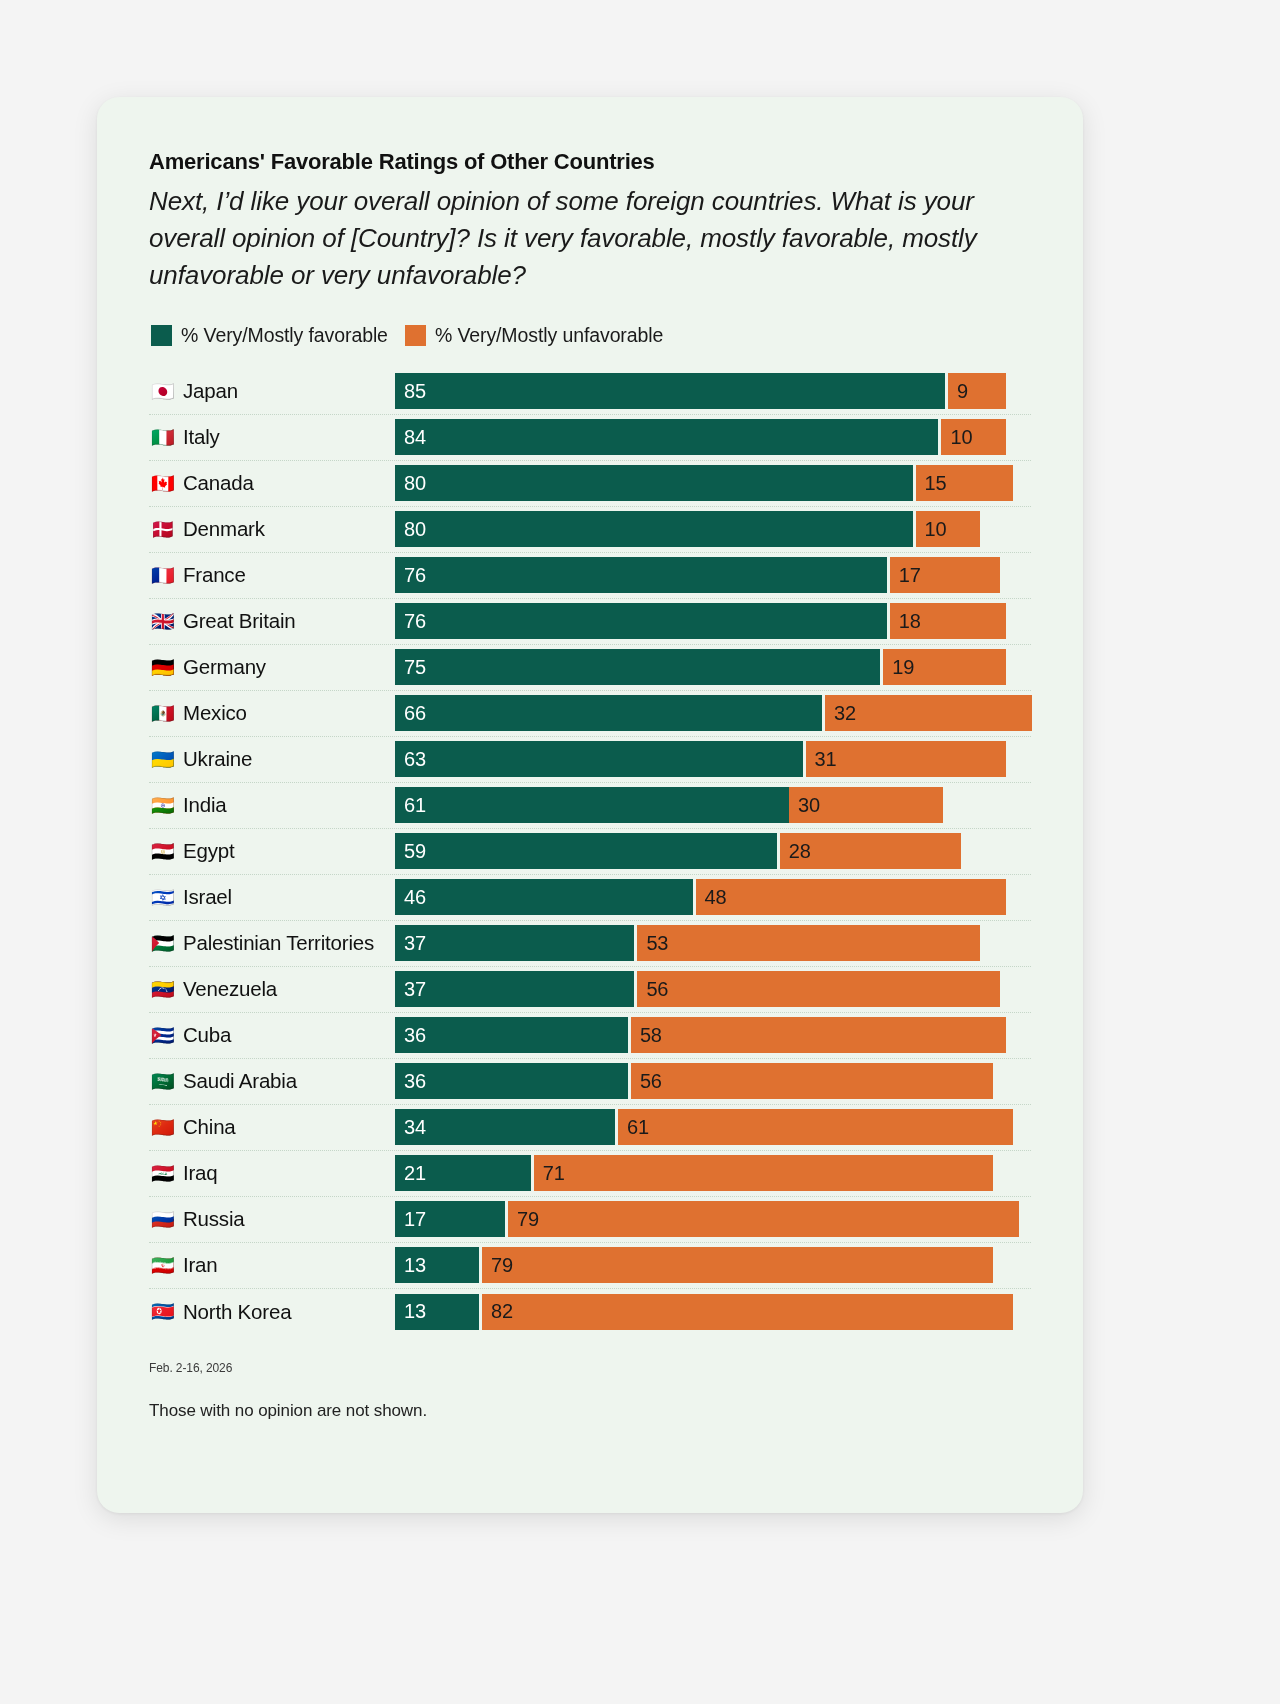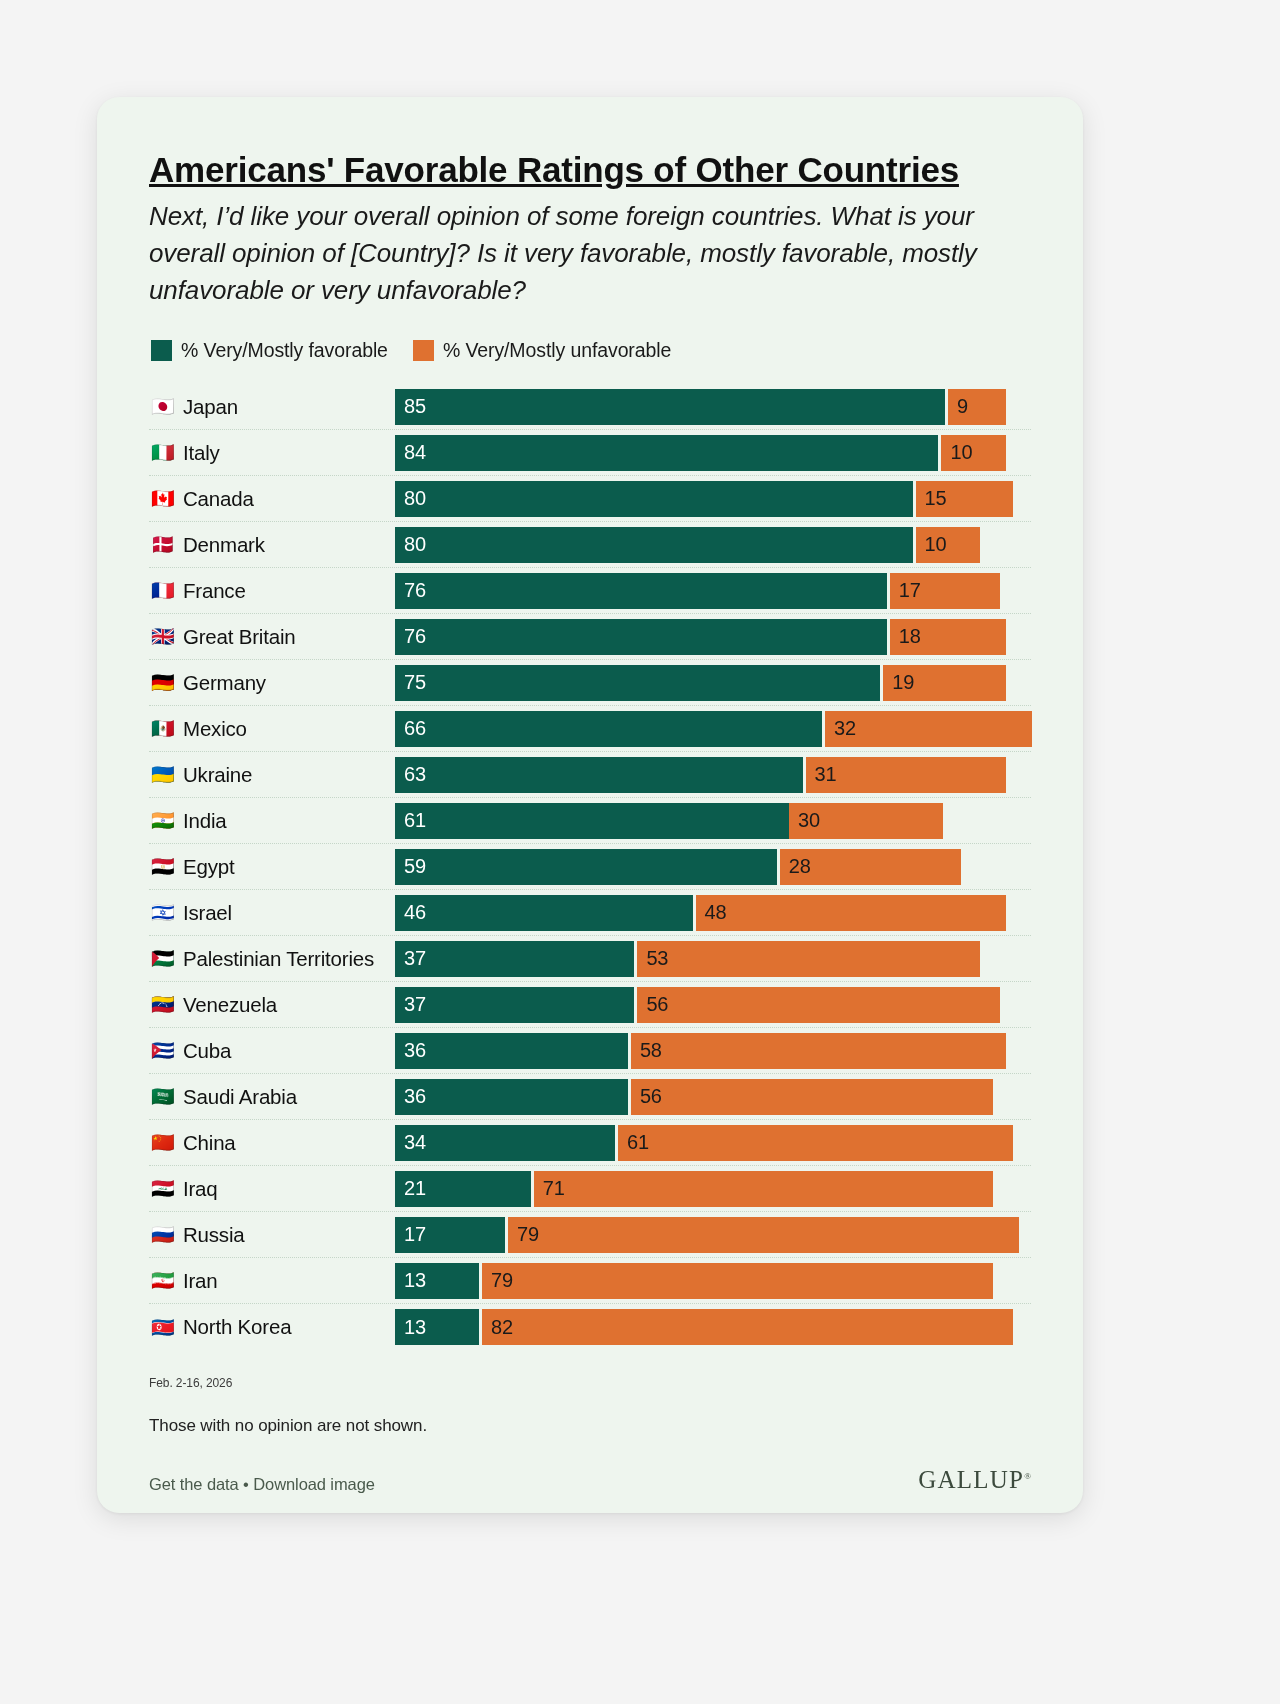--- a/index.html
+++ b/index.html
@@ -21,41 +21,40 @@
     position: absolute;
     left: 97px; top: 97px;
     width: 986px; height: 1416px;
     background: #eef5ee;
     border-radius: 22px;
     box-shadow: 0 6px 26px rgba(0,0,0,0.10), 0 1px 3px rgba(0,0,0,0.06);
     padding: 52px 52px 0 52px;
     overflow: hidden;
   }
   .title {
-    font-size: 35px;
+    font-size: 22px;
     font-weight: bold;
     color: #111111;
     letter-spacing: -0.2px;
     margin: 0 0 8px 0;
     line-height: 1.18;
-    text-decoration: underline;
   }
   .subtitle {
     font-size: 26px;
     font-style: italic;
     color: #1a1a1a;
     line-height: 1.42;
     margin: 0 0 30px 0;
     max-width: 870px;
     letter-spacing: -0.1px;
   }
   .legend {
     display: flex;
     align-items: center;
-    gap: 25px;
+    gap: 17px;
     margin: 0 0 22px 2px;
   }
   .legend-item {
     display: flex;
     align-items: center;
     gap: 9px;
   }
   .legend-swatch {
     width: 21px; height: 21px;
     display: inline-block;
@@ -475,25 +474,15 @@
             <div class="bar unfav" style="left:87.11px;width:530.54px">
               <span>82</span>
             </div>
           </div>
         </div>
       </div>
 
     <div class="footnote-date">Feb. 2-16, 2026</div>
     <div class="footnote-note">Those with no opinion are not shown.</div>
 
-    <div class="card-footer">
-      <div class="footer-links">
-        <span class="lnk">Get the data</span>
-        <span>•</span>
-        <span class="lnk">Download image</span>
-      </div>
-      <div class="brand">
-        <span>GALLUP</span><sup>®</sup>
-      </div>
-    </div>
 
   </div>
 </div>
 
 </body></html>

